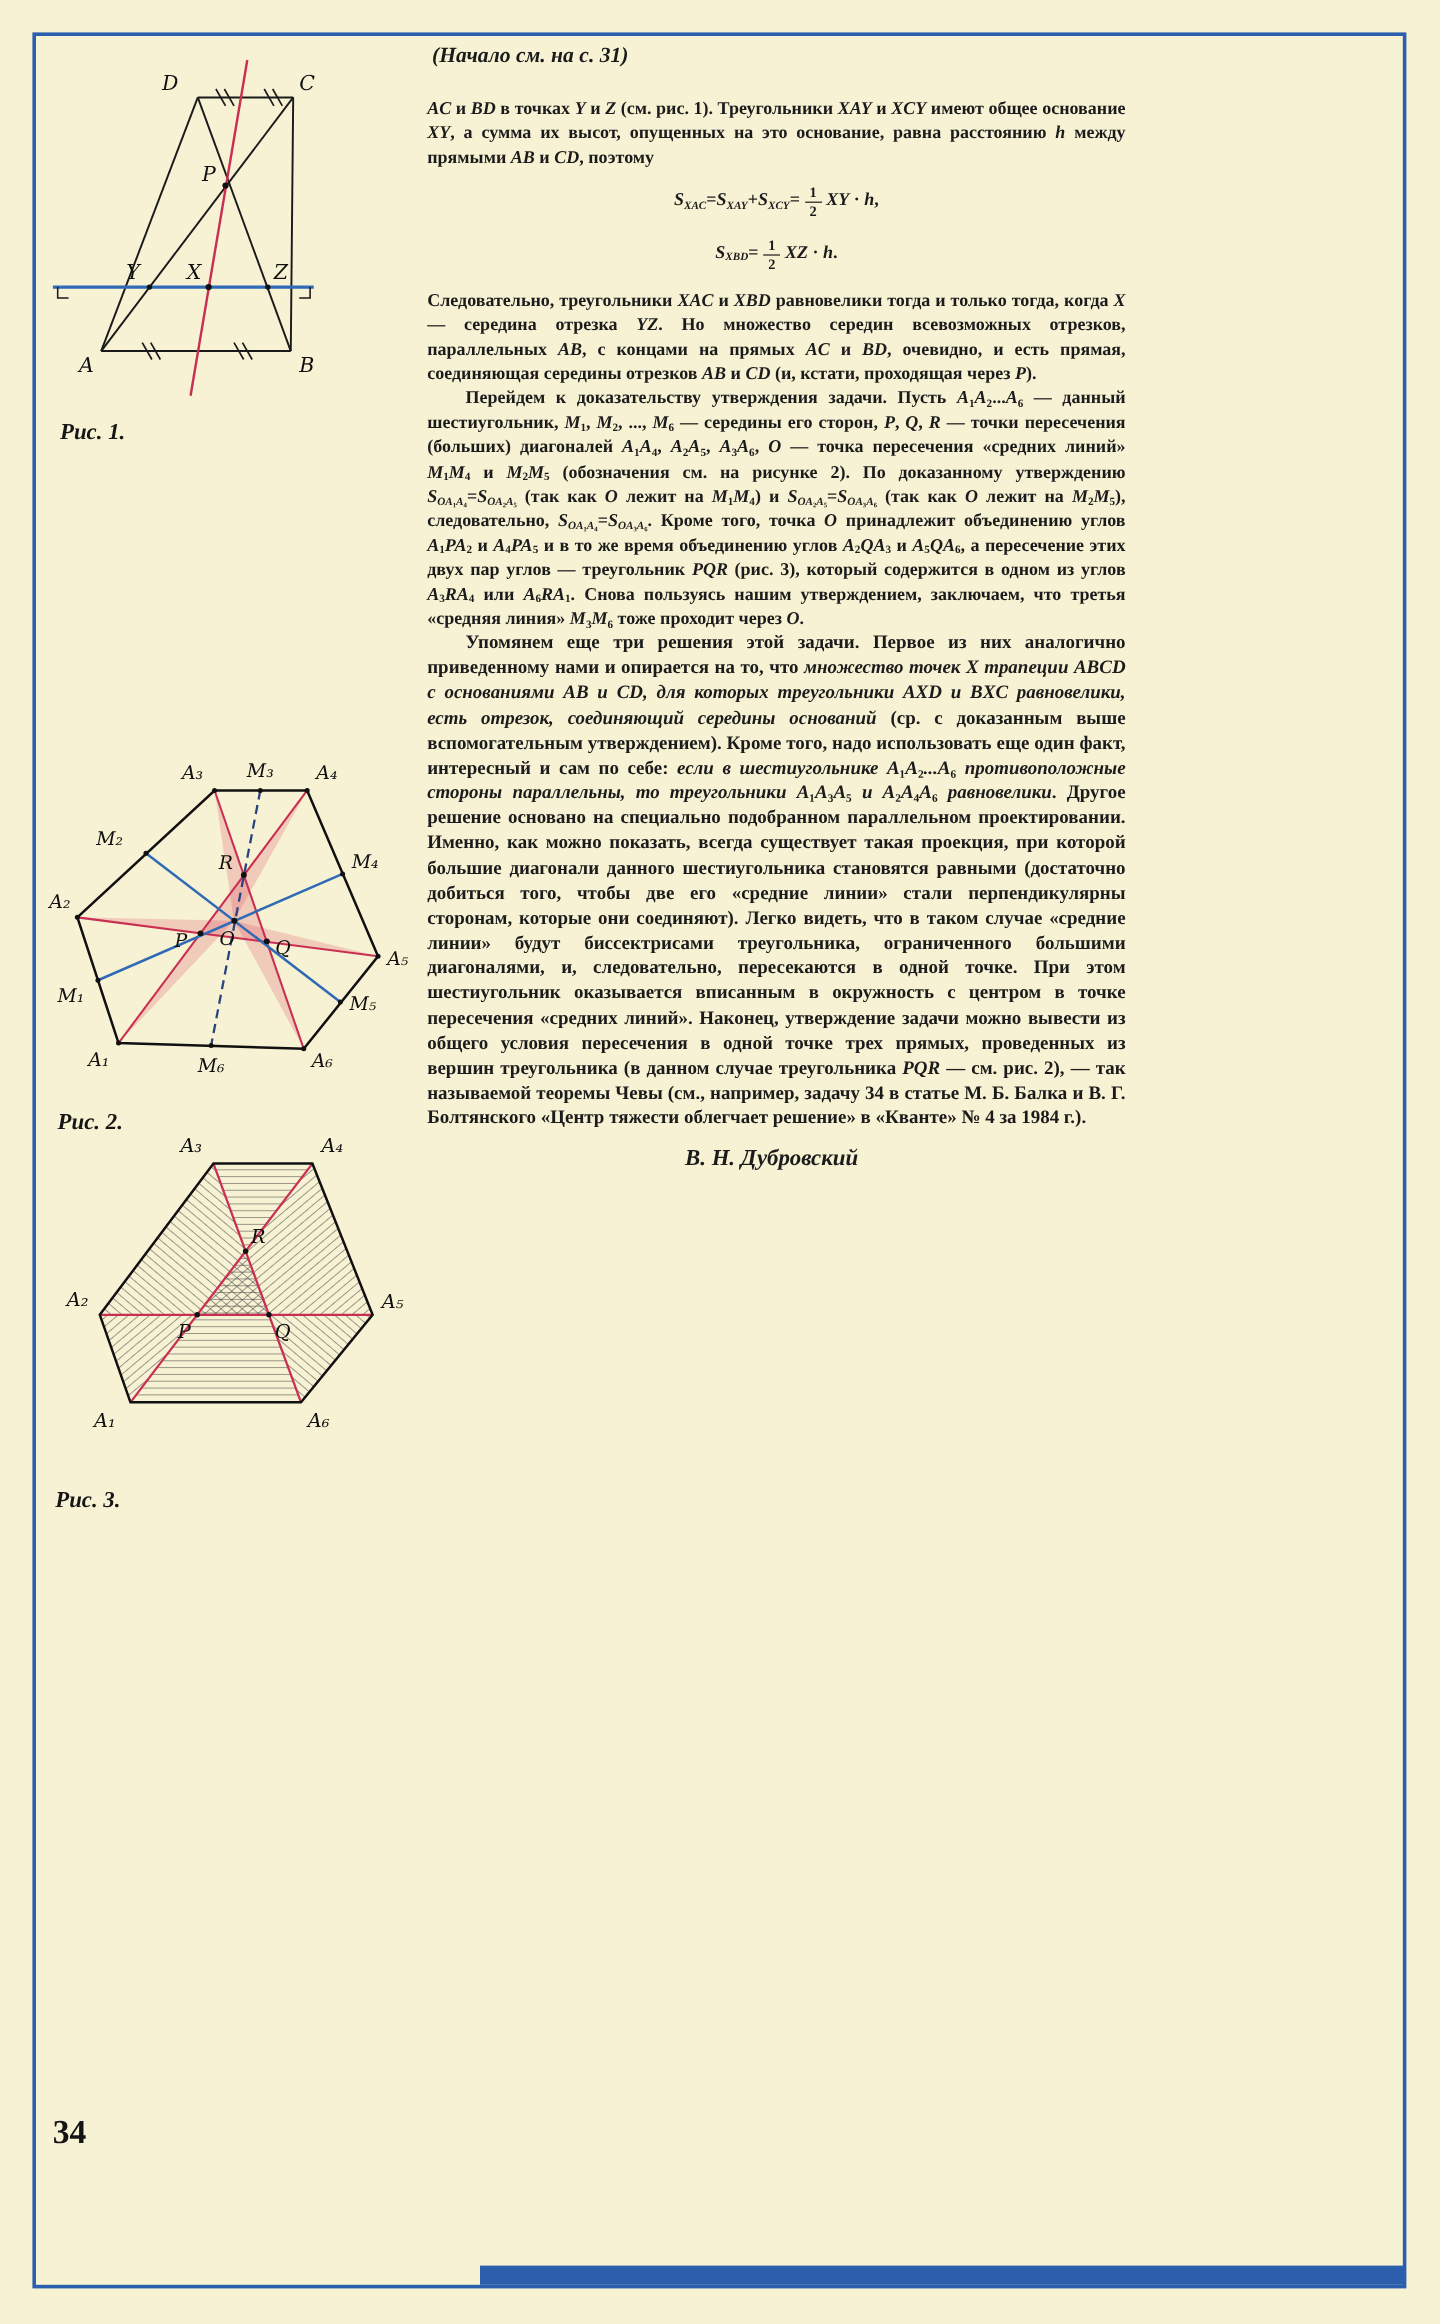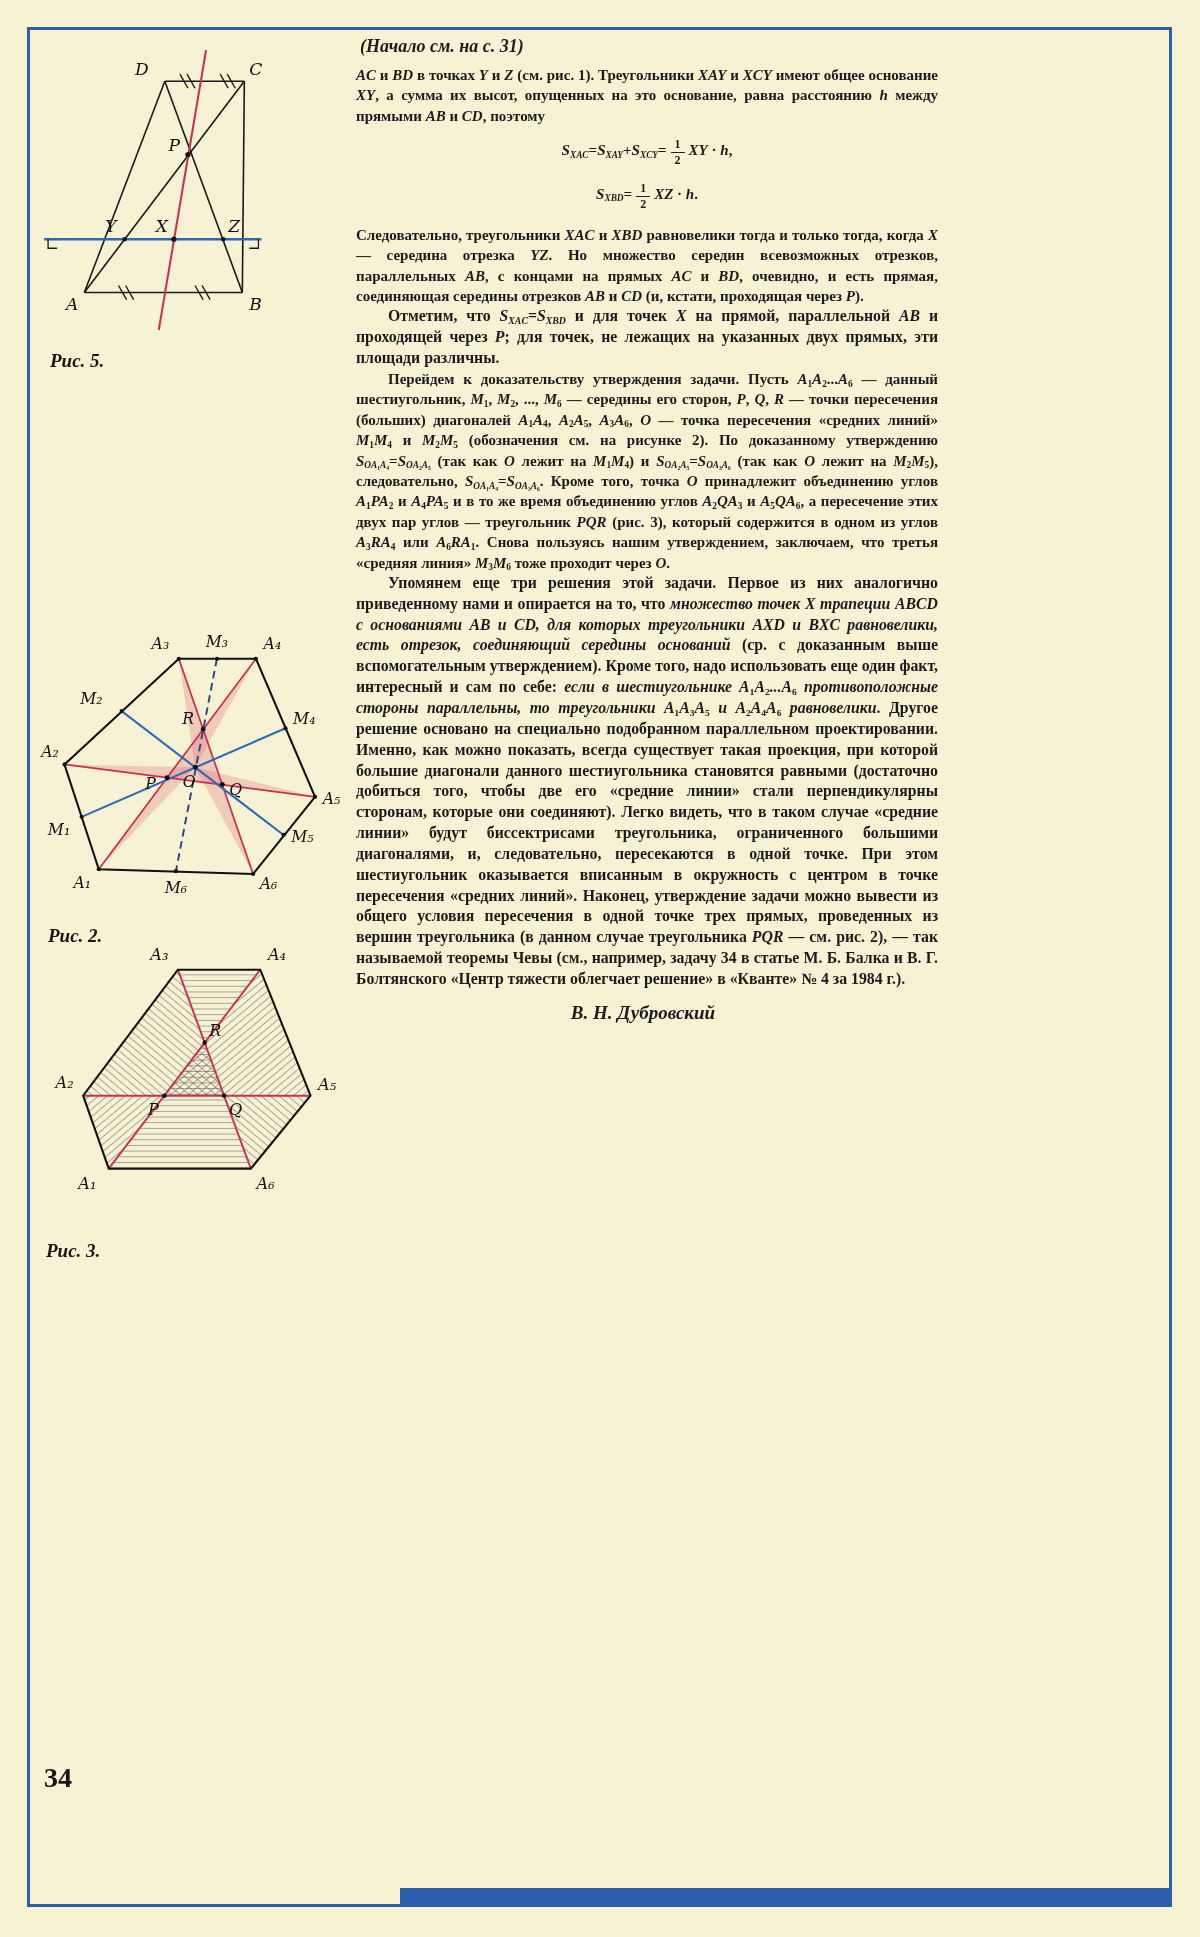--- a/index.html
+++ b/index.html
@@ -37,21 +37,21 @@
   .fig text{
     font-family:"DejaVu Serif","DejaVu Sans",serif;
     font-style:italic;fill:#101010;
   }
   
   .text-col{
     position:absolute;left:356px;top:36px;width:582px;
   }
   .cont-note{
     font-style:italic;font-weight:600;font-size:18px;
-    margin:0 0 8px 4px;
+    margin:0 0 24px 4px;
   }
   .text-col p{
     text-align:justify;
     text-indent:32px;
     font-size:15px;
     line-height:1.36;
     font-weight:600;
     margin:0;
   }
   .text-col p.noindent{text-indent:0;}
@@ -124,21 +124,21 @@
       <text x="112" y="27" text-anchor="end">D</text>
       <text x="212" y="27">C</text>
       <text x="42" y="260" text-anchor="end">A</text>
       <text x="212" y="260">B</text>
       <text x="143" y="102" text-anchor="end">P</text>
       <text x="80" y="183" text-anchor="end">Y</text>
       <text x="131" y="183" text-anchor="end">X</text>
       <text x="191" y="183">Z</text>
     </g>
   </svg>
-  <figcaption class="fig-caption">Рис. 5.</figcaption>
+  <figcaption class="fig-caption">Рис. 1.</figcaption>
 </figure>
 
 <figure class="fig fig2">
   <svg viewBox="-8 0 338 298" width="322" xmlns="http://www.w3.org/2000/svg">
     <g fill="#d63057" fill-opacity="0.2" stroke="none">
       <polygon points="161,141 60,248 225,27"></polygon>
       <polygon points="161,141 24,138 287,172"></polygon>
       <polygon points="161,141 144,27 222,253"></polygon>
     </g>
     <g stroke="#c92f52" stroke-width="1.8">
@@ -244,20 +244,19 @@
 
   <p class="noindent"><i>AC</i> и <i>BD</i> в точках <i>Y</i> и <i>Z</i> (см. рис. 1). Треугольники <i>XAY</i> и <i>XCY</i> имеют общее основание <i>XY</i>, а сумма их высот, опущенных на это основание, равна расстоянию <i>h</i> между прямыми <i>AB</i> и <i>CD</i>, поэтому</p>
 
   <div class="formula"><span><i>S</i><sub><i>XAC</i></sub>=<i>S</i><sub><i>XAY</i></sub>+<i>S</i><sub><i>XCY</i></sub>=</span><span class="frac"><span class="num">1</span><span class="den">2</span></span><span><i>XY</i> · <i>h</i>,</span></div>
 
 
   <div class="formula"><span><i>S</i><sub><i>XBD</i></sub>=</span><span class="frac"><span class="num">1</span><span class="den">2</span></span><span><i>XZ</i> · <i>h</i>.</span></div>
 
   <p class="noindent">Следовательно, треугольники <i>XAC</i> и <i>XBD</i> равновелики тогда и только тогда, когда <i>X</i> — середина отрезка <i>YZ</i>. Но множество середин всевозможных отрезков, параллельных <i>AB</i>, с концами на прямых <i>AC</i> и <i>BD</i>, очевидно, и есть прямая, соединяющая середины отрезков <i>AB</i> и <i>CD</i> (и, кстати, проходящая через <i>P</i>).</p>
 
-  <p class="small">Отметим, что <i>S</i><sub><i>XAC</i></sub>=<i>S</i><sub><i>XBD</i></sub> и для точек <i>X</i> на прямой, параллельной <i>AB</i> и проходящей через <i>P</i>; для точек, не лежащих на указанных двух прямых, эти площади различны.</p>
 
   <p>Перейдем к доказательству утверждения задачи. Пусть <i>A</i><sub>1</sub><i>A</i><sub>2</sub>...<i>A</i><sub>6</sub> — данный шестиугольник, <i>M</i><sub>1</sub>, <i>M</i><sub>2</sub>, ..., <i>M</i><sub>6</sub> — середины его сторон, <i>P</i>, <i>Q</i>, <i>R</i> — точки пересечения (больших) диагоналей <i>A</i><sub>1</sub><i>A</i><sub>4</sub>, <i>A</i><sub>2</sub><i>A</i><sub>5</sub>, <i>A</i><sub>3</sub><i>A</i><sub>6</sub>, <i>O</i> — точка пересечения «средних линий» <i>M</i><sub>1</sub><i>M</i><sub>4</sub> и <i>M</i><sub>2</sub><i>M</i><sub>5</sub> (обозначения см. на рисунке 2). По доказанному утверждению <i>S</i><sub><i>OA</i>₁<i>A</i>₄</sub>=<i>S</i><sub><i>OA</i>₂<i>A</i>₅</sub> (так как <i>O</i> лежит на <i>M</i><sub>1</sub><i>M</i><sub>4</sub>) и <i>S</i><sub><i>OA</i>₂<i>A</i>₅</sub>=<i>S</i><sub><i>OA</i>₃<i>A</i>₆</sub> (так как <i>O</i> лежит на <i>M</i><sub>2</sub><i>M</i><sub>5</sub>), следовательно, <i>S</i><sub><i>OA</i>₁<i>A</i>₄</sub>=<i>S</i><sub><i>OA</i>₃<i>A</i>₆</sub>. Кроме того, точка <i>O</i> принадлежит объединению углов <i>A</i><sub>1</sub><i>PA</i><sub>2</sub> и <i>A</i><sub>4</sub><i>PA</i><sub>5</sub> и в то же время объединению углов <i>A</i><sub>2</sub><i>QA</i><sub>3</sub> и <i>A</i><sub>5</sub><i>QA</i><sub>6</sub>, а пересечение этих двух пар углов — треугольник <i>PQR</i> (рис. 3), который содержится в одном из углов <i>A</i><sub>3</sub><i>RA</i><sub>4</sub> или <i>A</i><sub>6</sub><i>RA</i><sub>1</sub>. Снова пользуясь нашим утверждением, заключаем, что третья «средняя линия» <i>M</i><sub>3</sub><i>M</i><sub>6</sub> тоже проходит через <i>O</i>.</p>
 
   <p class="small">Упомянем еще три решения этой задачи. Первое из них аналогично приведенному нами и опирается на то, что <i>множество точек X трапеции ABCD с основаниями AB и CD, для которых треугольники AXD и BXC равновелики, есть отрезок, соединяющий середины оснований</i> (ср. с доказанным выше вспомогательным утверждением). Кроме того, надо использовать еще один факт, интересный и сам по себе: <i>если в шестиугольнике A</i>₁<i>A</i>₂<i>...A</i>₆ <i>противоположные стороны параллельны, то треугольники A</i>₁<i>A</i>₃<i>A</i>₅ <i>и A</i>₂<i>A</i>₄<i>A</i>₆ <i>равновелики</i>. Другое решение основано на специально подобранном параллельном проектировании. Именно, как можно показать, всегда существует такая проекция, при которой большие диагонали данного шестиугольника становятся равными (достаточно добиться того, чтобы две его «средние линии» стали перпендикулярны сторонам, которые они соединяют). Легко видеть, что в таком случае «средние линии» будут биссектрисами треугольника, ограниченного большими диагоналями, и, следовательно, пересекаются в одной точке. При этом шестиугольник оказывается вписанным в окружность с центром в точке пересечения «средних линий». Наконец, утверждение задачи можно вывести из общего условия пересечения в одной точке трех прямых, проведенных из вершин треугольника (в данном случае треугольника <i>PQR</i> — см. рис. 2), — так называемой теоремы Чевы (см., например, задачу 34 в статье М. Б. Балка и В. Г. Болтянского «Центр тяжести облегчает решение» в «Кванте» № 4 за 1984 г.).</p>
 
   <div class="signature">В. Н. Дубровский</div>
 </div>
 
 </body></html>

